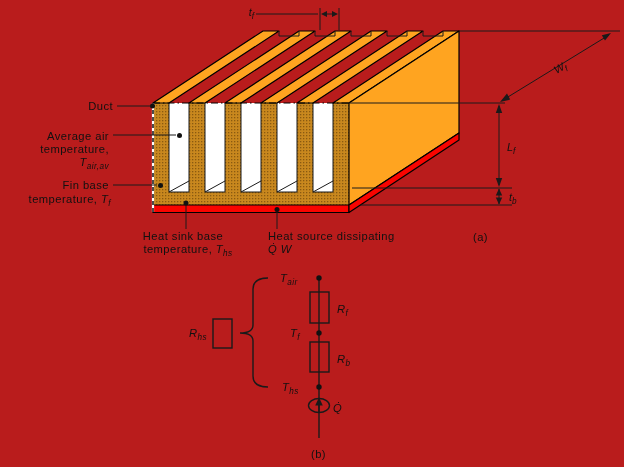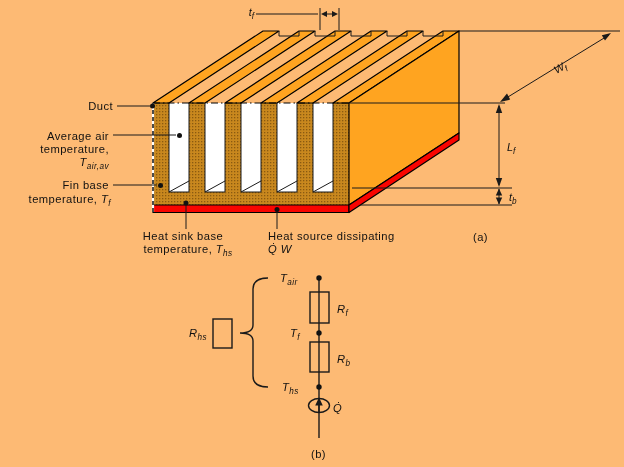--- a/index.html
+++ b/index.html
@@ -1,16 +1,16 @@
 <!DOCTYPE html>
 <html><head>
 <meta charset="utf-8">
 <style>
   html,body { margin:0; padding:0; background:#ffffff; }
-  .canvas { position:relative; width:624px; height:467px; background:#fdba74; overflow:hidden; }
+  .canvas { position:relative; width:624px; height:467px; background:#b91c1c; overflow:hidden; }
   svg { display:block; }
   .lbl  { font-family:"Liberation Sans", sans-serif; font-size:11.2px; letter-spacing:.45px; fill:#111; }
   .dim  { font-family:"Liberation Sans", sans-serif; font-size:10.8px; fill:#111; }
   .it   { font-style:italic; }
   .sub  { font-size:8.2px; }
   .edge { stroke:#000; stroke-width:1.2; stroke-linejoin:round; }
   .thin { stroke:#1a1a1a; stroke-width:1; fill:none; }
   .wire { stroke:#1a1a1a; stroke-width:1.4; fill:none; }
   .node { fill:#111; }
   .head { fill:#1a1a1a; }

